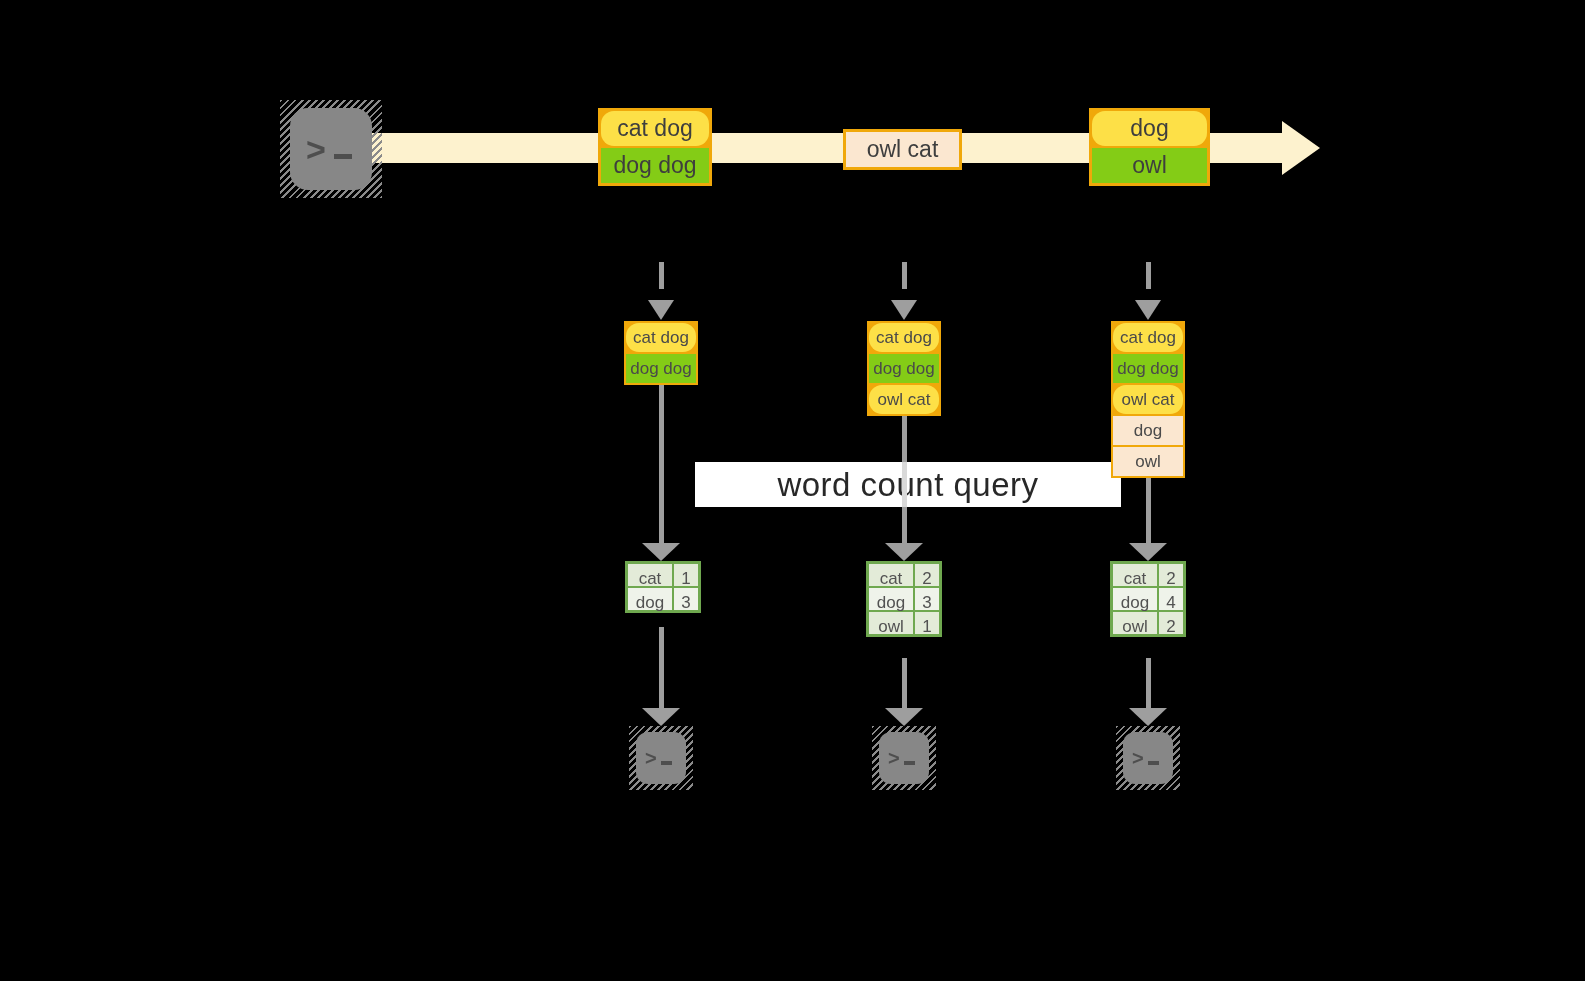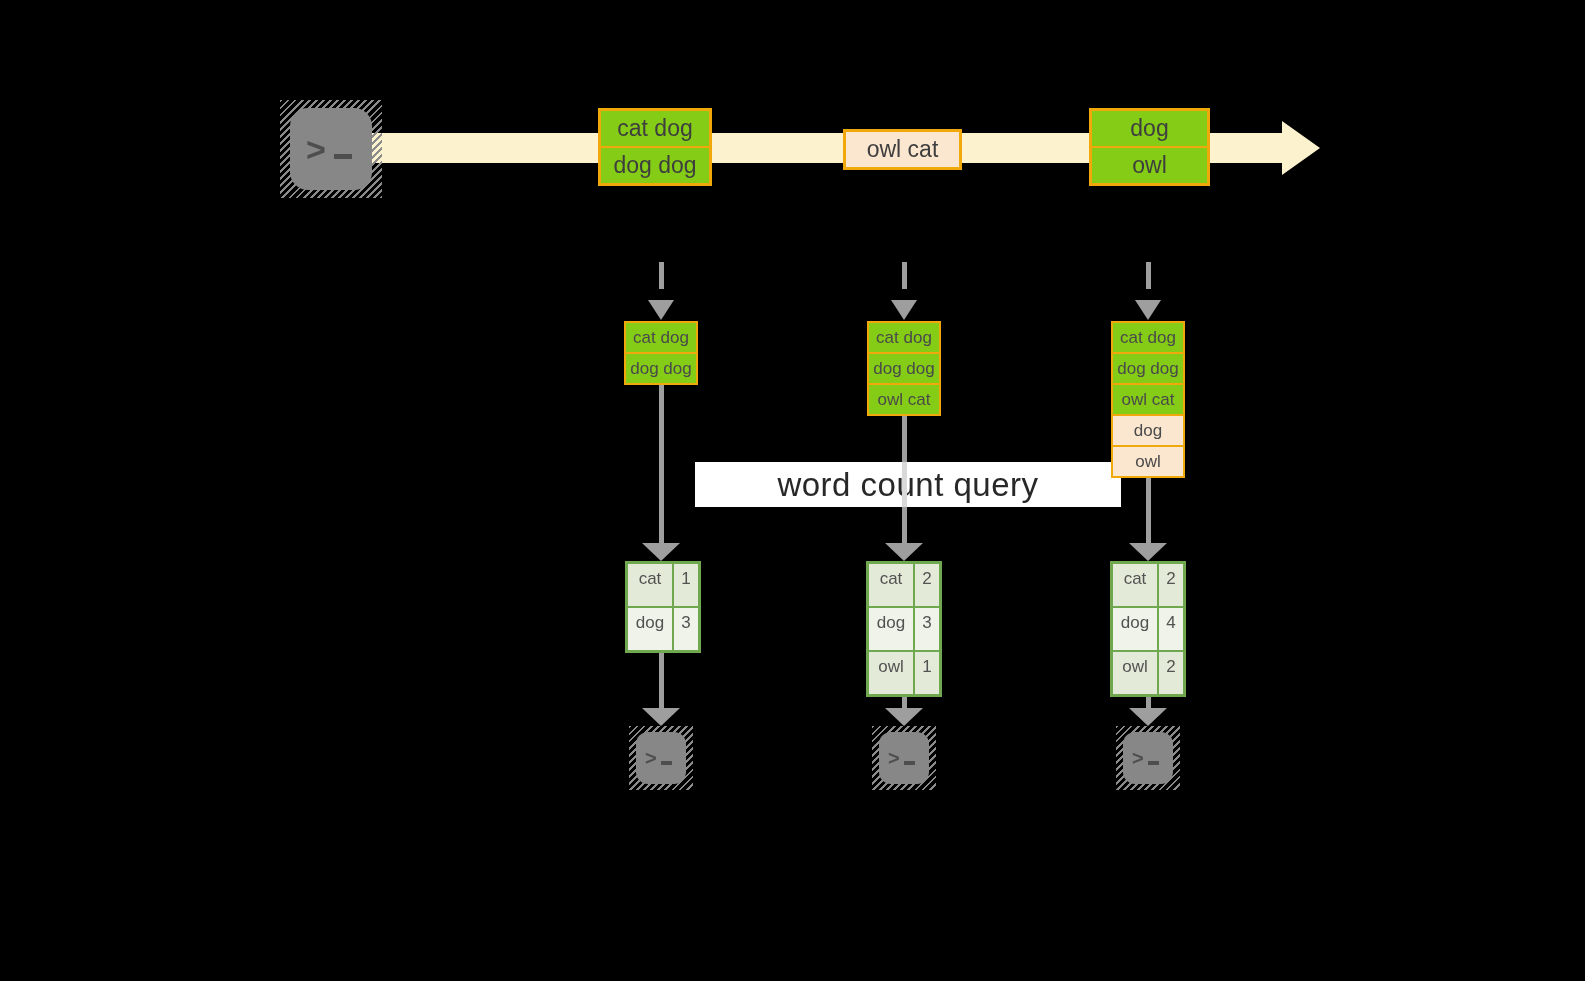--- a/index.html
+++ b/index.html
@@ -8,42 +8,42 @@
     font-family:"Liberation Sans","DejaVu Sans",sans-serif;color:#3e3e3e;
   }
   
   .stream-band{position:absolute;left:372px;top:133px;width:910px;height:30px;background:#FDF2CE;z-index:1;}
   .stream-head{position:absolute;left:1282px;top:121px;width:0;height:0;z-index:1;
     border-top:27px solid transparent;border-bottom:27px solid transparent;border-left:38px solid #FDF2CE;}
   
   .box{position:absolute;border:3px solid #F0A80A;background:#F0A80A;z-index:2;box-sizing:border-box;}
   .box .row{height:35px;line-height:35px;text-align:center;font-size:23px;color:#3e3e3e;}
   .box .row + .row{margin-top:2px;}
-  .fill-dark{background:#84cc16;}
+  .fill-dark{background:#fde047;border-radius:13px;}
   .fill-light{background:#84cc16;}
   .fill-med{background:#FBE7D0;}
   
   .stack{position:absolute;border:2px solid #F0A80A;background:#F0A80A;z-index:6;box-sizing:border-box;width:74px;}
   .stack .row{height:29px;line-height:29px;text-align:center;font-size:17px;color:#4a4a4a;}
   .stack .row + .row{margin-top:2px;}
   
   .vdash{position:absolute;width:5px;background:#9E9E9E;z-index:3;}
   .vline{position:absolute;width:5px;background:#9E9E9E;z-index:3;}
   .vline-faint{position:absolute;width:5px;background:#D9D9D9;z-index:7;}
   .ahead-sm{position:absolute;width:0;height:0;z-index:3;
     border-left:13px solid transparent;border-right:13px solid transparent;border-top:20px solid #9E9E9E;}
   .ahead{position:absolute;width:0;height:0;z-index:3;
     border-left:19px solid transparent;border-right:19px solid transparent;border-top:18px solid #9E9E9E;}
   
   .banner{position:absolute;left:695px;top:462px;width:426px;height:45px;background:#FFFFFF;z-index:5;
     display:flex;align-items:center;justify-content:center;}
   .banner span{font-size:33px;color:#282828;letter-spacing:0.5px;}
   
   .gtable{position:absolute;border:3px solid #6FA84F;background:#6FA84F;z-index:4;box-sizing:border-box;width:76px;}
-  .grow{display:flex;height:42px;}
+  .grow{display:flex;height:22px;}
   .grow + .grow{margin-top:2px;}
   .gcell-word{width:44px;text-align:center;line-height:29px;font-size:17px;color:#525252;}
   .gcell-num{width:24px;margin-left:2px;text-align:center;line-height:29px;font-size:17px;color:#525252;}
   .g-dark .gcell-word,.g-dark .gcell-num{background:#E3EBD8;}
   .g-light .gcell-word,.g-light .gcell-num{background:#EFF3EA;}
   
   .term{position:absolute;z-index:2;
     background:repeating-linear-gradient(135deg,#8B8B8B 0px,#8B8B8B 2px,rgba(0,0,0,0) 2px,rgba(0,0,0,0) 5px);}
   .term-inner{position:absolute;background:#878787;display:flex;align-items:center;justify-content:flex-start;}
   .term-big{left:280px;top:100px;width:102px;height:98px;}

